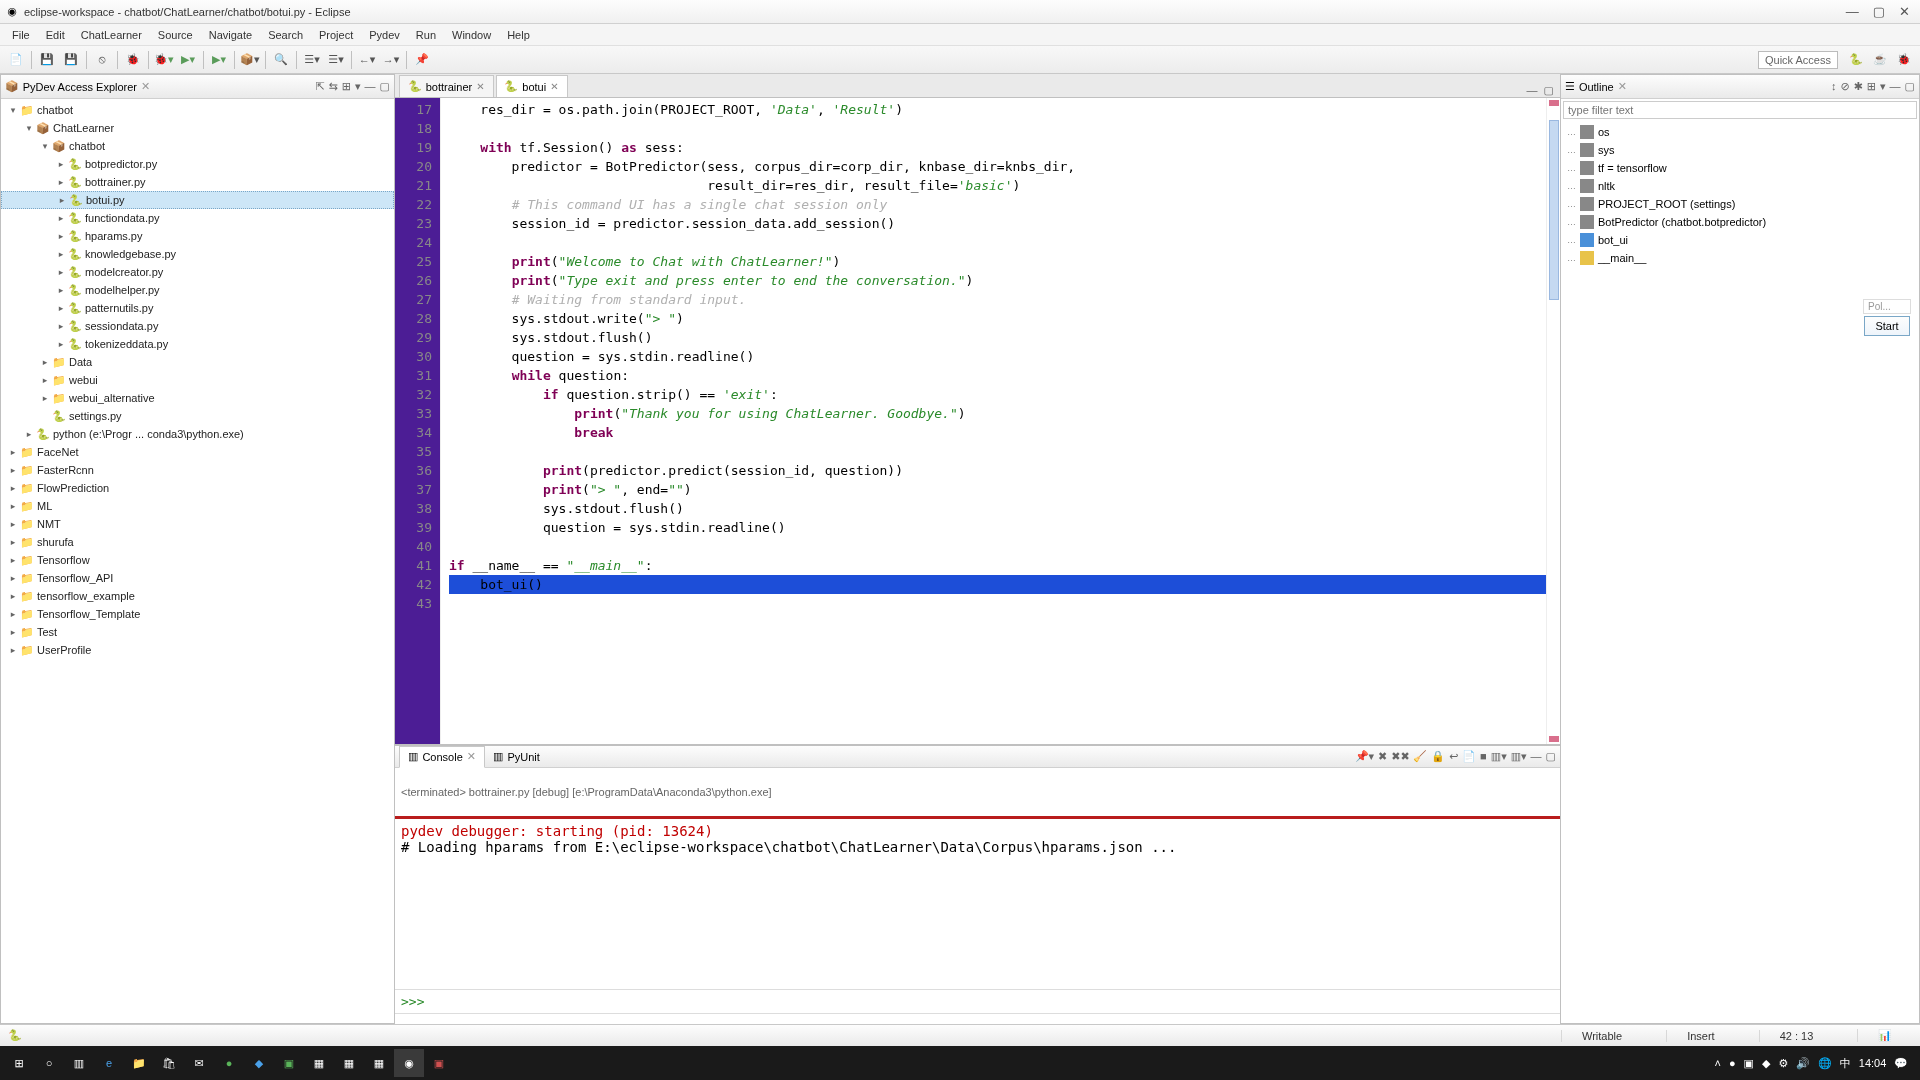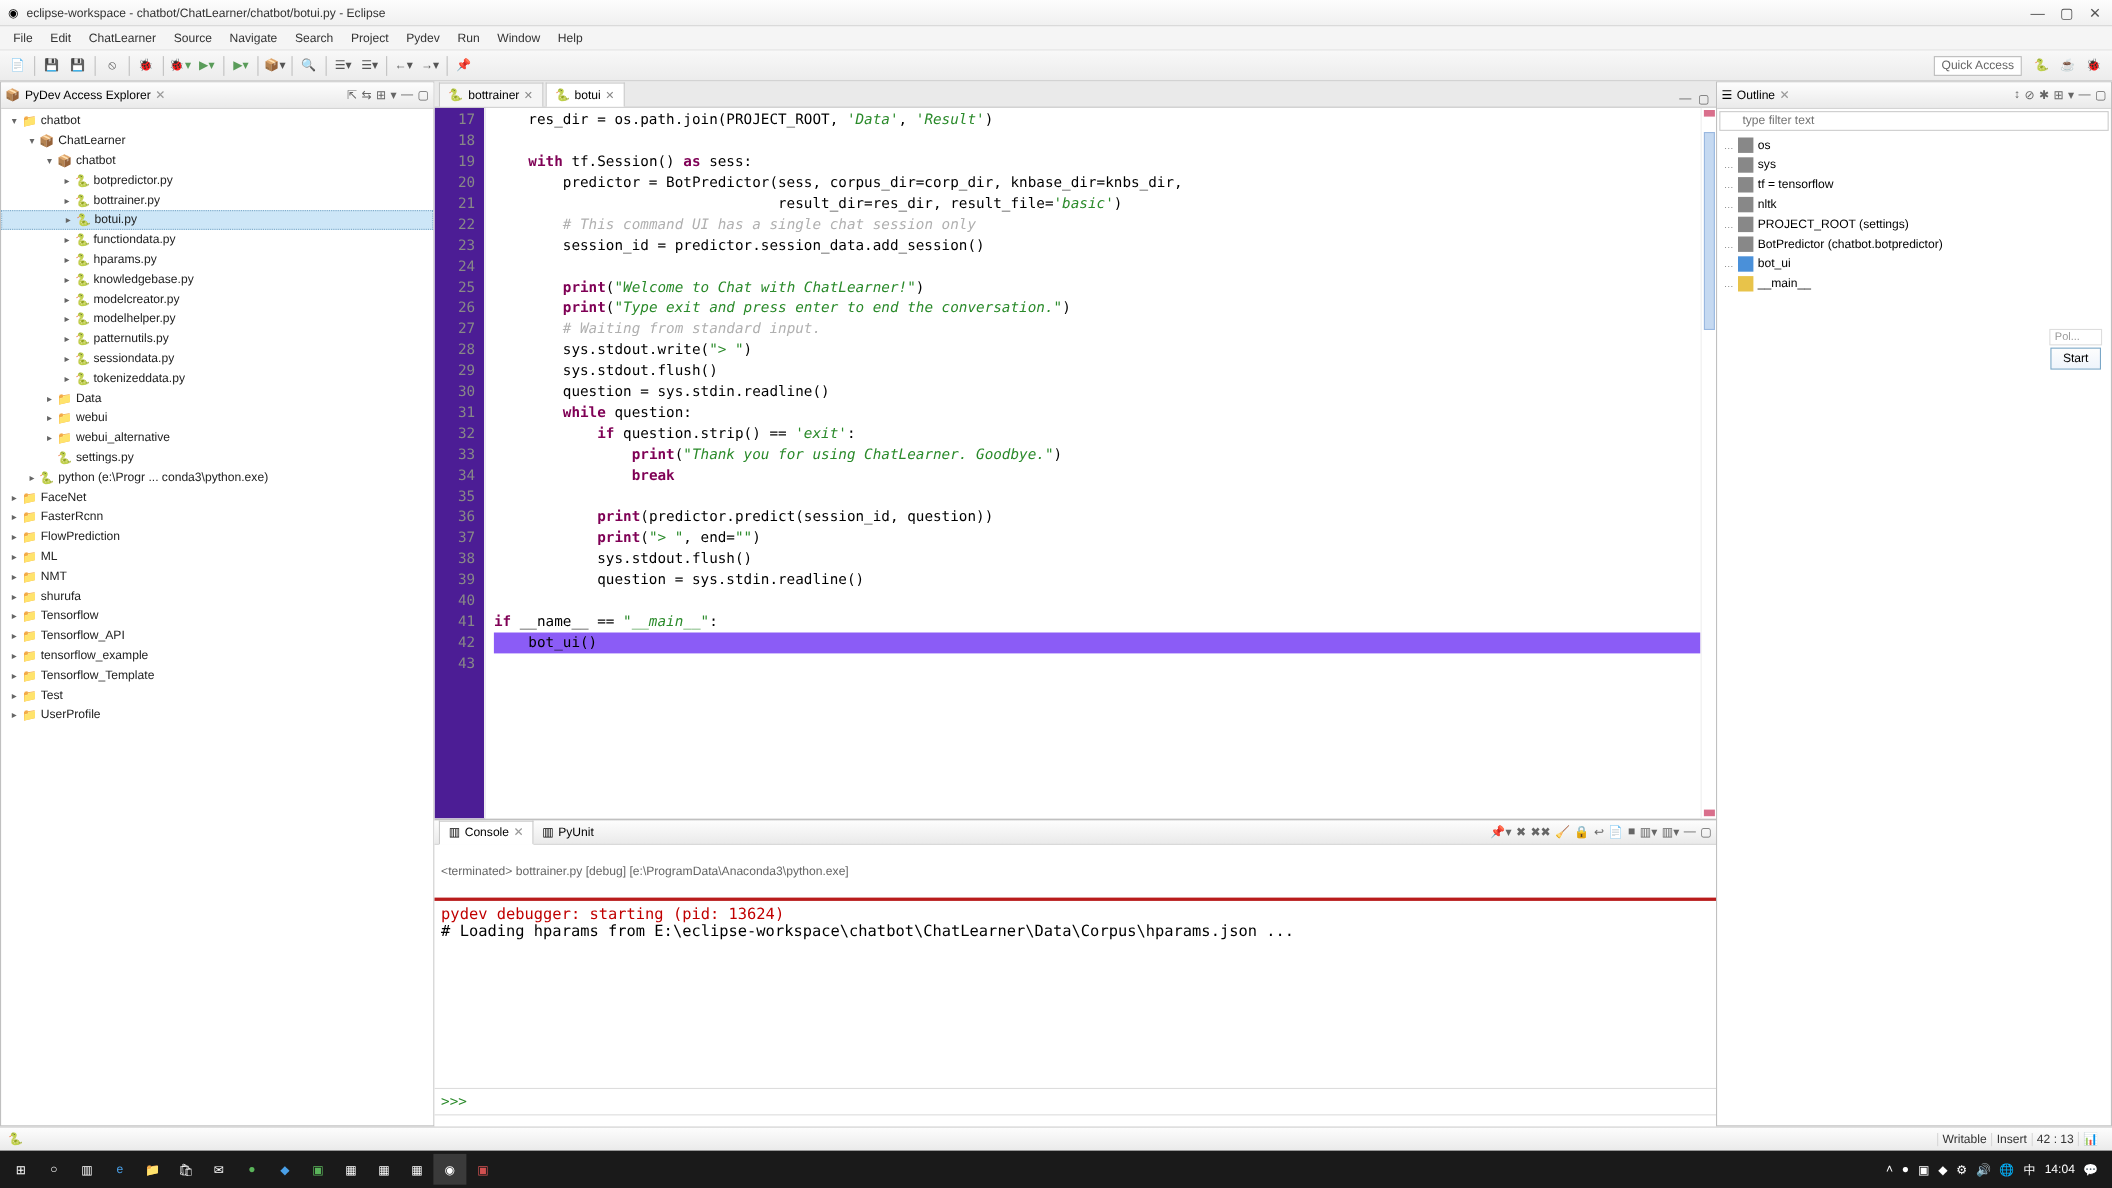--- a/index.html
+++ b/index.html
@@ -36,21 +36,21 @@
 .etab.active { background: #fff; }
 .etab .close { color: #888; font-size: 10px; }
 .editor-tabs .espacer { flex: 1; }
 .editor-tabs .eicons { display: flex; gap: 6px; padding-right: 6px; color: #666; font-size: 11px; }
 .editor-split { flex: 1; display: flex; flex-direction: column; }
 .editor-area { flex: 1; display: flex; background: #fff; overflow: hidden; position: relative; }
 .gutter { width: 46px; background: #4c1d95; text-align: right; color: #888; font-family: Consolas, monospace; font-size: 13px; padding: 2px 8px 0 0; border-right: 1px solid #eee; }
 .gutter div { height: 19px; line-height: 19px; }
 .code { flex: 1; font-family: Consolas, monospace; font-size: 13px; padding: 2px 0 0 8px; white-space: pre; color: #000; position: relative; }
 .code .line { height: 19px; line-height: 19px; }
-.code .line.current { background: #8b5cf6; }
+.code .line.current { background: #1d4ed8; }
 .kw { color: #7f0055; font-weight: bold; }
 .str { color: #2a8a2a; font-style: italic; }
 .cmt { color: #b0b0b0; font-style: italic; }
 .overview-ruler { width: 14px; background: #fff; border-left: 1px solid #eee; position: relative; }
 .ov-mark-red { position: absolute; right: 1px; width: 10px; height: 6px; background: #d96f8c; }
 .ov-mark-blue { position: absolute; right: 1px; width: 10px; height: 180px; background: #c5d9f1; border:1px solid #9ab8e0; }
 .console-panel { height: 280px; border-top: 2px solid #c0c0c0; display: flex; flex-direction: column; background: #fff; }
 .ctabs { height: 22px; background: linear-gradient(#fdfdfd, #eaeaea); display: flex; align-items: center; border-bottom: 1px solid #d0d0d0; padding: 0 4px; }
 .ctab { padding: 0 8px; font-size: 11px; display: flex; align-items: center; gap: 4px; cursor: default; }
 .ctab.active { background: #fff; border: 1px solid #c8c8c8; border-bottom: 1px solid #fff; height: 22px; }
@@ -58,30 +58,30 @@
 .ctabs .cicons { display: flex; gap: 4px; color: #666; font-size: 11px; }
 .ctabs .cicons span { cursor: default; }
 .cinfo { padding: 18px 6px; font-size: 11px; color: #666; border-bottom: 3px solid #b91c1c; }
 .cout { flex: 1; font-family: Consolas, monospace; font-size: 14px; padding: 4px 6px; overflow: auto; }
 .cout .red { color: #c00000; }
 .cout .blk { color: #000; }
 .cin-sep { height: 1px; background: #ddd; }
 .cin { font-family: Consolas, monospace; font-size: 13px; padding: 4px 6px; color: #2a8a2a; }
 .right-panel { width: 360px; position: relative; }
 .outline-filter { padding: 2px; }
-.outline-filter input { width: 100%; border: 1px solid #ccc; padding: 2px 20px; font-size: 11px; color: #888; }
+.outline-filter input { width: 100%; border: 1px solid #ccc; padding: 2px 4px; font-size: 11px; color: #888; }
 .outline-tree { flex: 1; padding: 2px 0; }
 .out-item { display: flex; align-items: center; height: 18px; padding-left: 6px; gap: 4px; }
 .out-item .oicon { width: 14px; height: 14px; display: inline-flex; align-items: center; justify-content: center; }
 .start-box { position: absolute; right: 8px; top: 224px; display: flex; flex-direction: column; align-items: center; }
 .start-label { font-size: 10px; color: #999; border: 1px solid #ddd; padding: 1px 4px; margin-bottom: 2px; width: 48px; text-align: left; }
 .start-btn { border: 1px solid #7aa7c7; background: linear-gradient(#fdfdfd,#eef4fb); padding: 3px 10px; font-size: 11px; cursor: default; }
 .statusbar { height: 22px; background: linear-gradient(#fdfdfd,#eaeaea); border-top: 1px solid #c8c8c8; display: flex; align-items: center; padding: 0 8px; font-size: 11px; color: #333; }
 .statusbar .sspacer { flex: 1; }
-.statusbar .sitem { padding: 0 4px; border-left: 1px solid #d8d8d8; }
+.statusbar .sitem { padding: 0 20px; border-left: 1px solid #d8d8d8; margin-left: 24px; }
 .taskbar { height: 34px; background: #1a1a1a; display: flex; align-items: center; padding: 0 4px; }
 .taskbar .tbicon { width: 30px; height: 28px; display: inline-flex; align-items: center; justify-content: center; color: #fff; cursor: default; }
 .taskbar .tray { margin-left: auto; display: flex; align-items: center; gap: 8px; color: #fff; font-size: 11px; padding-right: 8px; }
 .icon-sq { width:14px; height:14px; display:inline-block; }
 .col-blue { background:#4a90d9; } .col-yellow { background:#e8c34a; } .col-gray { background:#888; }
 </style>
 </head>
 <body>
 
 <div class="titlebar">

